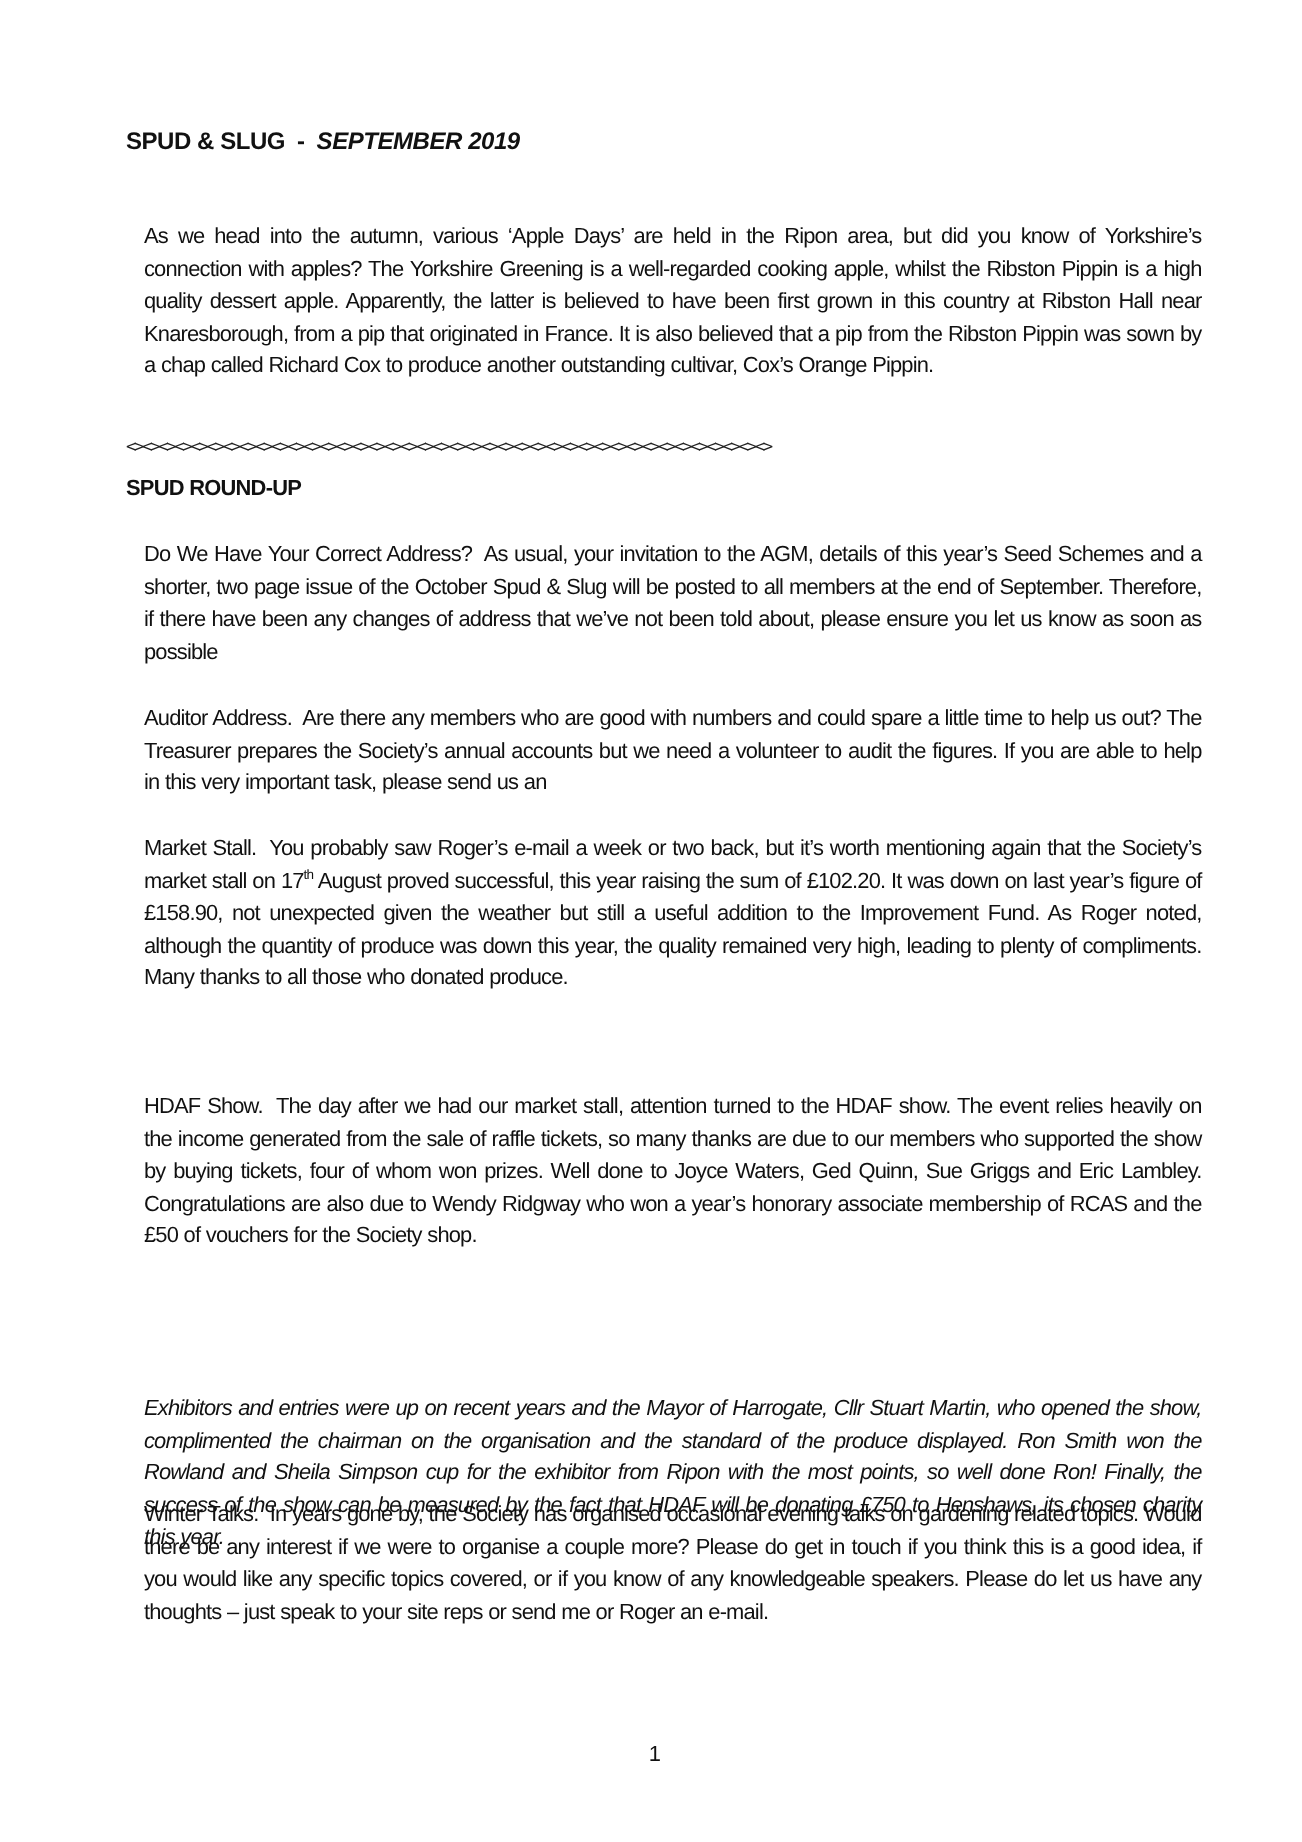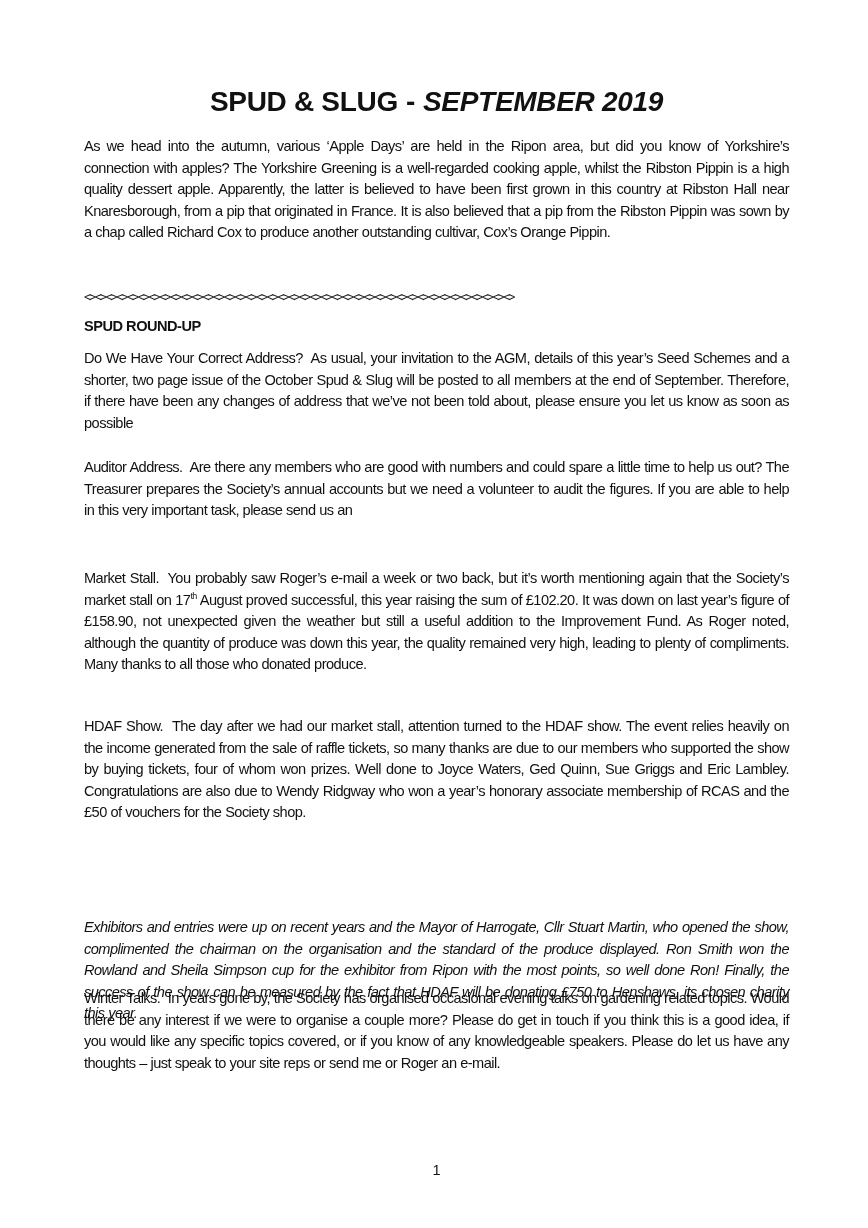--- a/index.html
+++ b/index.html
@@ -19,38 +19,38 @@
       position: absolute;
       left: 84px;
       top: 0;
       width: 705px;
     }
     .title {
       position: absolute;
       top: 86px;
       left: 0;
       width: 705px;
-      text-align: center;
-      font-size: 28px;
+      text-align: left;
+      font-size: 16px;
       font-weight: bold;
       letter-spacing: -0.3px;
       white-space: nowrap;
     }
     .title .dash { padding: 0 8px; }
     .title .issue { font-style: italic; }
     .para {
       position: absolute;
       left: 0;
       width: 705px;
       font-size: 14.6px;
       line-height: 21.5px;
       text-align: justify;
       letter-spacing: -0.55px;
       word-spacing: 0.2px;
-      margin: 0;
+      margin: 12px;
     }
     .para.last-left { text-align-last: left; }
     .para b { font-weight: normal; }
     .separator {
       position: absolute;
       left: 0;
       top: 288px;
       font-family: "DejaVu Sans Mono", monospace;
       font-size: 11.5px;
       letter-spacing: -1.55px;
@@ -97,21 +97,21 @@
   <div class="section-heading">SPUD ROUND-UP</div>
 
   <p class="para last-left" style="top:348px;">
     <b>Do We Have Your Correct Address?</b>&nbsp; <span>As usual, your invitation to the AGM, details of this year’s Seed Schemes and a shorter, two page issue of the October Spud &amp; Slug will be posted to all members at the end of September.  Therefore, if there have been any changes of address that we’ve not been told about, please ensure you let us know as soon as possible</span>
   </p>
 
   <p class="para last-left" style="top:457px;">
     <b>Auditor Address.</b>&nbsp; <span>Are there any members who are good with numbers and could spare a little time to help us out?  The Treasurer prepares the Society’s annual accounts but we need a volunteer to audit the figures.  If you are able to help in this very important task, please send us an</span>
   </p>
 
-  <p class="para last-left" style="top:568px;">
+  <p class="para last-left" style="top:544px;">
     <b>Market Stall</b><span>.</span>&nbsp; <span>You probably saw Roger’s e-mail a week or two back, but it’s worth mentioning again that the Society’s market stall on 17</span><sup>th</sup><span> August proved successful, this year raising the sum of £102.20.  It was down on last year’s figure of £158.90, not unexpected given the weather but still a useful addition to the Improvement Fund.  As Roger noted, although the quantity of produce was down this year, the quality remained very high, leading to plenty of compliments.  Many thanks to all those who donated produce.</span>
   </p>
 
   <p class="para last-left" style="top:716px;">
     <b>HDAF Show</b><span>.</span>&nbsp; <span>The day after we had our market stall, attention turned to the HDAF show.  The event relies heavily on the income generated from the sale of raffle tickets, so many thanks are due to our members who supported the show by buying tickets, four of whom won prizes.  Well done to Joyce Waters, Ged Quinn, Sue Griggs and Eric Lambley.  Congratulations are also due to Wendy Ridgway who won a year’s honorary associate membership of RCAS and the £50 of vouchers for the Society shop.</span>
   </p>
 
   <p class="para last-left" style="top:917px;font-style:italic;">
     <span>Exhibitors and entries were up on recent years and the Mayor of Harrogate, Cllr Stuart Martin, who opened the show, complimented the chairman on the organisation and the standard of the produce displayed.  Ron Smith won the Rowland and Sheila Simpson cup for the exhibitor from Ripon with the most points, so well done Ron!  Finally, the success of the show can be measured by the fact that HDAF will be donating £750 to Henshaws, its chosen charity this year.</span>
   </p>

